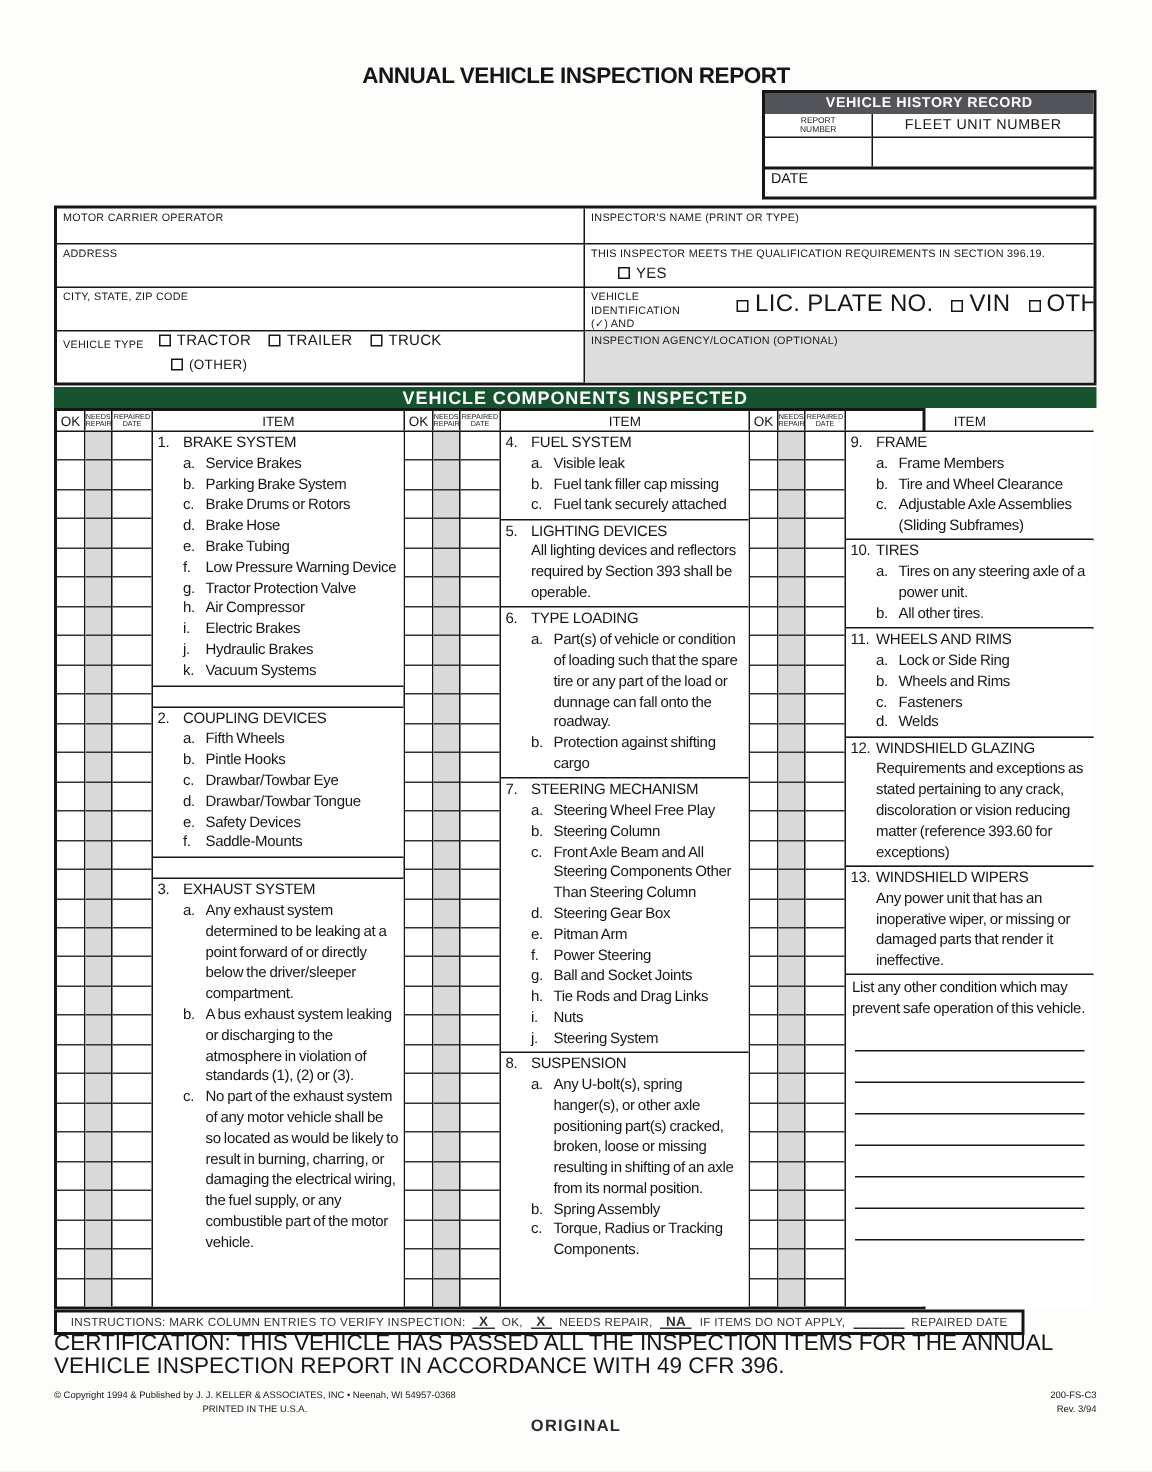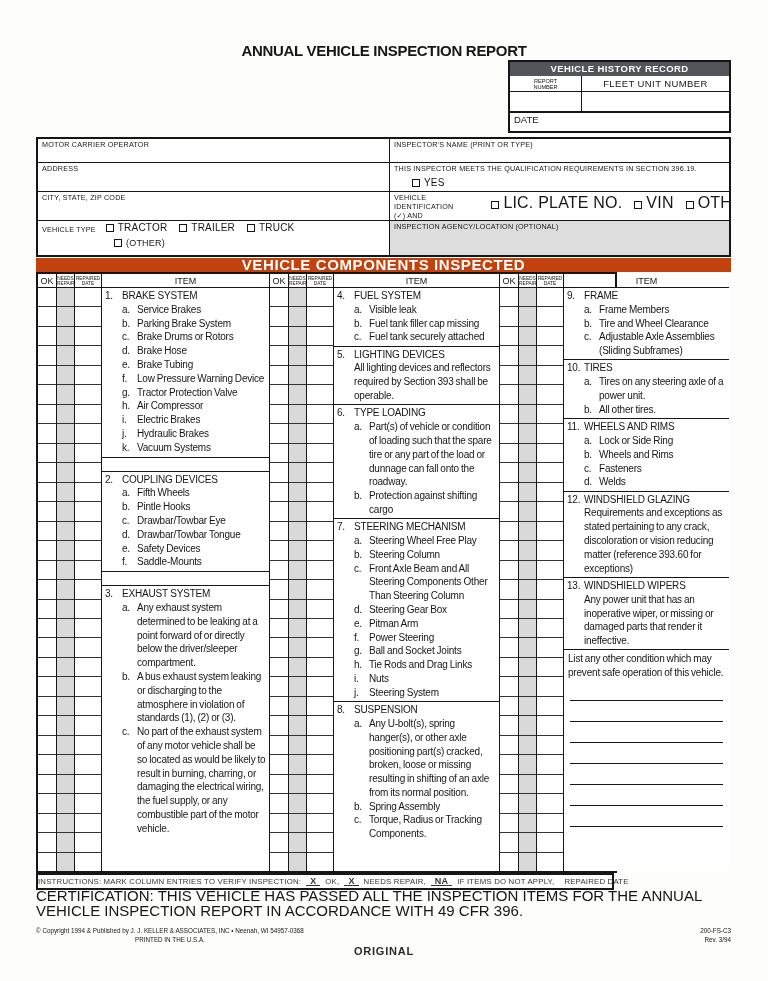--- a/index.html
+++ b/index.html
@@ -40,22 +40,22 @@
   .idopts{display:flex;gap:12px;font-size:16px;margin-left:10px;margin-top:1px;white-space:nowrap;}
   .vtline{display:flex;align-items:flex-start;}
   .vtopts{display:flex;gap:12px;font-size:10px;margin-left:10px;white-space:nowrap;}
   .vt-other{margin:4px 0 0 72px;font-size:9px;}
   .agency{background:#dddddd;}
   .cb{display:inline-block;width:8px;height:8px;border:1.6px solid #161616;margin-right:4px;
     vertical-align:-1px;background:#fff;}
   .fill{width:100%;height:12px;}
 
   
-  .cbar{position:absolute;left:36px;top:258px;width:695px;height:14px;background:#c2410c;color:#fff;
-    font-size:15px;font-weight:bold;text-align:center;line-height:14px;letter-spacing:0.6px;}
+  .cbar{position:absolute;left:36px;top:258px;width:695px;height:14px;background:#14532d;color:#fff;
+    font-size:12px;font-weight:bold;text-align:center;line-height:14px;letter-spacing:0.6px;}
 
   
   .ctable{position:absolute;left:36px;top:272px;width:581px;height:601px;border:2px solid #161616;background:#fff;}
   .grp{position:absolute;top:0;height:100%;display:flex;flex-direction:column;}
   .thdr{display:flex;height:14px;border-bottom:1.5px solid #161616;flex:none;}
   .hc{border-right:1.1px solid #161616;display:flex;flex-direction:column;justify-content:center;
     text-align:center;}
   .hc.ok{width:19px;font-size:9px;}
   .hc.nr{width:18px;font-size:4.8px;line-height:5px;}
   .hc.rd{width:27px;font-size:4.8px;line-height:5px;}
@@ -81,22 +81,22 @@
   .sname{flex:1;}
   .sitem{padding-left:17px;}
   .slet{width:15px;flex:none;}
   .stext{flex:1;word-spacing:-0.5px;}
   .sbody{padding-left:17px;font-size:10px;line-height:13.8px;letter-spacing:-0.2px;word-spacing:-0.5px;}
   .notebox{padding:2px 4px;}
   .noteb{padding-left:0;}
   .bline{height:21px;border-bottom:1.3px solid #161616;margin:0 2px;}
 
   
-  .ibar{position:absolute;left:36px;top:873px;width:578px;height:17px;border:2px solid #161616;
-    display:flex;align-items:center;justify-content:space-between;gap:5px;font-size:7.8px;
+  .ibar{position:absolute;left:36px;top:873px;width:647px;height:17px;border:2px solid #161616;
+    display:flex;align-items:center;justify-content:center;gap:5px;font-size:7.8px;
     letter-spacing:0.2px;color:#333;background:#fff;white-space:nowrap;}
   .imark{font-weight:bold;font-size:9px;line-height:8px;border-bottom:1.5px solid #333;padding:0 4px;}
   .iblank{display:inline-block;width:34px;height:9px;border-bottom:1.3px solid #333;}
   .cert{position:absolute;left:36px;top:888px;width:714px;font-size:15px;line-height:15px;}
   .copy{position:absolute;left:36px;top:927px;font-size:6.3px;line-height:8.5px;}
   .copy .l2{text-align:center;}
   .fcode{position:absolute;right:37px;top:927px;font-size:6.3px;line-height:8.5px;text-align:right;}
   .orig{position:absolute;left:0;top:945px;width:100%;text-align:center;font-size:11px;
     font-weight:bold;letter-spacing:0.8px;color:#2b2b2b;}
 </style>

